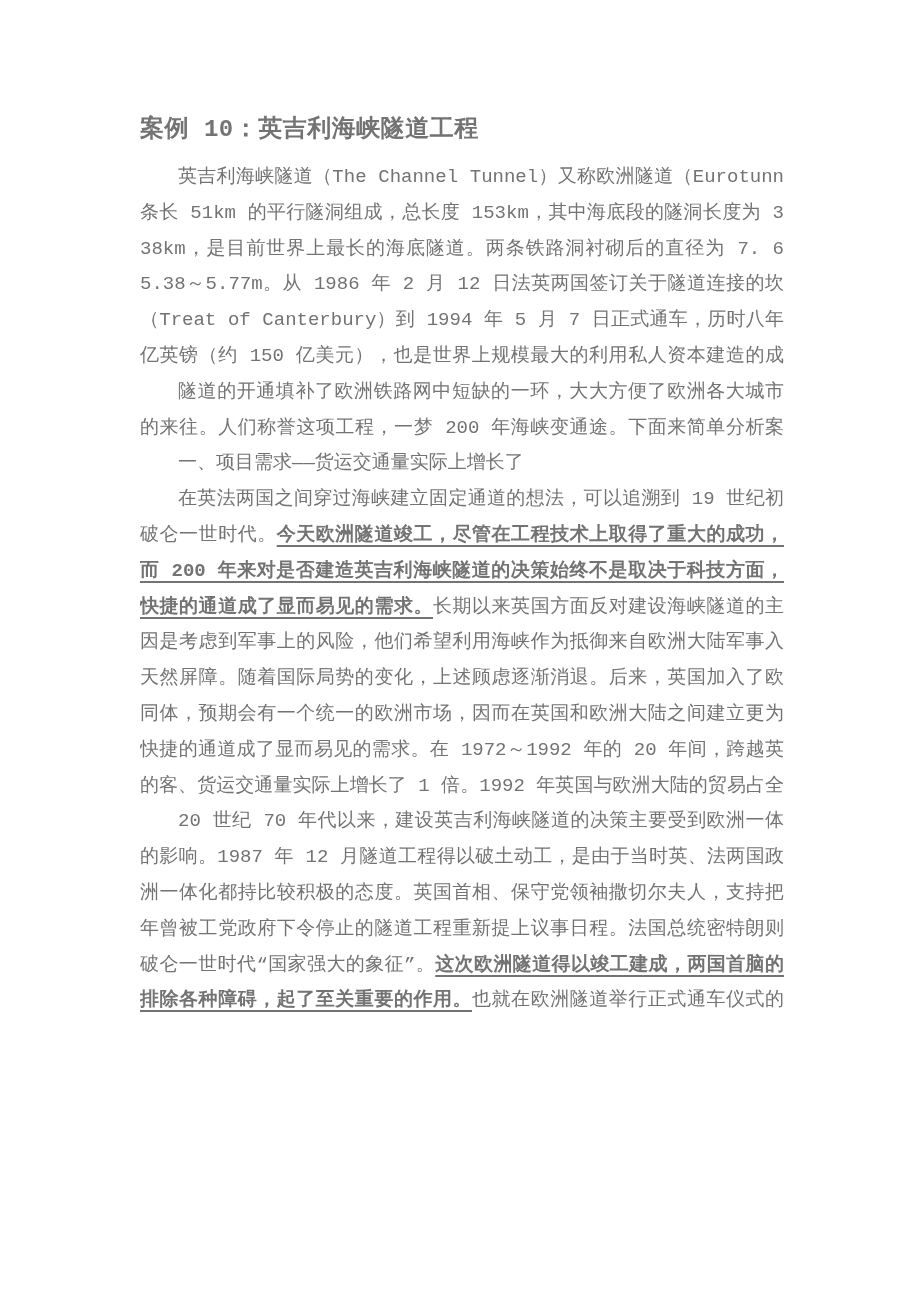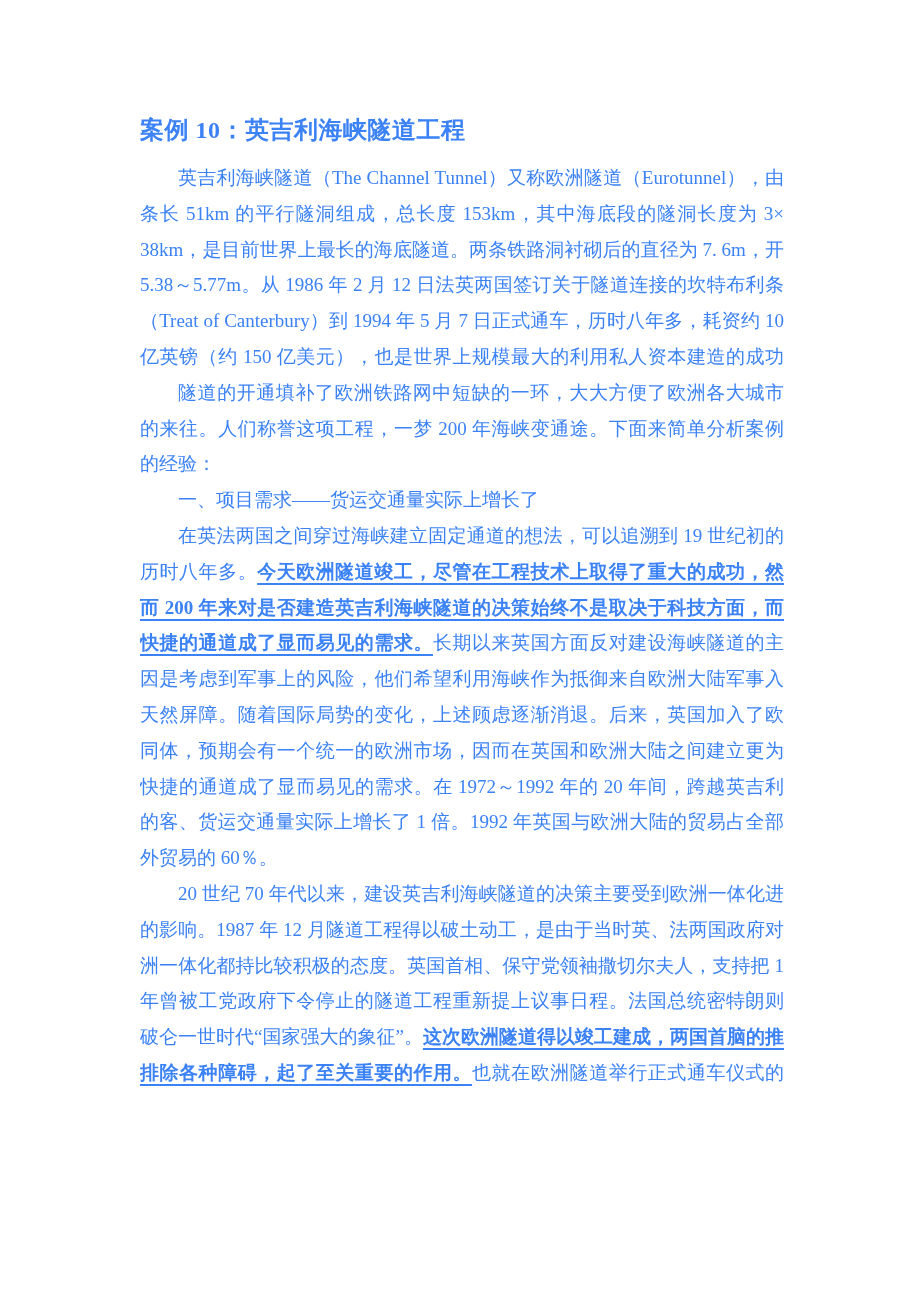--- a/index.html
+++ b/index.html
@@ -2,22 +2,22 @@
 <html><head>
 <meta charset="utf-8">
 <style>
   html, body { margin: 0; padding: 0; background: #ffffff; }
   .page {
     position: relative;
     width: 920px;
     height: 1302px;
     background: #ffffff;
     overflow: hidden;
-    font-family: Liberation Serif, serif;
-    color: #3b82f6;
+    font-family: Liberation Mono, monospace;
+    color: #737373;
   }
   .content {
     position: absolute;
     left: 140px;
     top: 112px;
     width: 644px;
   }
   .title {
     font-size: 24px;
     font-weight: 700;
@@ -60,36 +60,34 @@
           <div class="line indent"><span>英吉利海峡隧道（The Channel Tunnel）又称欧洲隧道（Eurotunnel），由三</span></div>
           <div class="line"><span>条长 51km 的平行隧洞组成，总长度 153km，其中海底段的隧洞长度为 3×</span></div>
           <div class="line"><span>38km，是目前世界上最长的海底隧道。两条铁路洞衬砌后的直径为 7. 6m，开挖</span></div>
           <div class="line"><span>5.38～5.77m。从 1986 年 2 月 12 日法英两国签订关于隧道连接的坎特布利条约</span></div>
           <div class="line"><span>（Treat of Canterbury）到 1994 年 5 月 7 日正式通车，历时八年多，耗资约 100</span></div>
           <div class="line"><span>亿英镑（约 150 亿美元），也是世界上规模最大的利用私人资本建造的成功工程</span></div>
         </div>
         <div class="para">
           <div class="line indent"><span>隧道的开通填补了欧洲铁路网中短缺的一环，大大方便了欧洲各大城市之间</span></div>
           <div class="line"><span>的来往。人们称誉这项工程，一梦 200 年海峡变通途。下面来简单分析案例成功</span></div>
-          <div class="line last"><span>的经验：</span></div>
         </div>
         <div class="para">
           <div class="line indent last"><span>一、项目需求——货运交通量实际上增长了</span></div>
         </div>
         <div class="para">
           <div class="line indent"><span>在英法两国之间穿过海峡建立固定通道的想法，可以追溯到 19 世纪初的拿</span></div>
-          <div class="line"><span>历时八年多。</span><span class="em">今天欧洲隧道竣工，尽管在工程技术上取得了重大的成功，然</span></div>
+          <div class="line"><span>破仑一世时代。</span><span class="em">今天欧洲隧道竣工，尽管在工程技术上取得了重大的成功，然</span></div>
           <div class="line"><span class="em">而 200 年来对是否建造英吉利海峡隧道的决策始终不是取决于科技方面，而是</span></div>
           <div class="line"><span class="em">快捷的通道成了显而易见的需求。</span><span>长期以来英国方面反对建设海峡隧道的主要原</span></div>
           <div class="line"><span>因是考虑到军事上的风险，他们希望利用海峡作为抵御来自欧洲大陆军事入侵的</span></div>
           <div class="line"><span>天然屏障。随着国际局势的变化，上述顾虑逐渐消退。后来，英国加入了欧洲共</span></div>
           <div class="line"><span>同体，预期会有一个统一的欧洲市场，因而在英国和欧洲大陆之间建立更为方便、</span></div>
           <div class="line"><span>快捷的通道成了显而易见的需求。在 1972～1992 年的 20 年间，跨越英吉利海峡</span></div>
           <div class="line"><span>的客、货运交通量实际上增长了 1 倍。1992 年英国与欧洲大陆的贸易占全部对</span></div>
-          <div class="line last"><span>外贸易的 60％。</span></div>
         </div>
         <div class="para">
           <div class="line indent"><span>20 世纪 70 年代以来，建设英吉利海峡隧道的决策主要受到欧洲一体化进程</span></div>
           <div class="line"><span>的影响。1987 年 12 月隧道工程得以破土动工，是由于当时英、法两国政府对欧</span></div>
           <div class="line"><span>洲一体化都持比较积极的态度。英国首相、保守党领袖撒切尔夫人，支持把 1975</span></div>
           <div class="line"><span>年曾被工党政府下令停止的隧道工程重新提上议事日程。法国总统密特朗则把这</span></div>
           <div class="line"><span>破仑一世时代“国家强大的象征”。</span><span class="em">这次欧洲隧道得以竣工建成，两国首脑的推动，</span></div>
           <div class="line"><span class="em">排除各种障碍，起了至关重要的作用。</span><span>也就在欧洲隧道举行正式通车仪式的前一</span></div>
         </div>
       </div>

